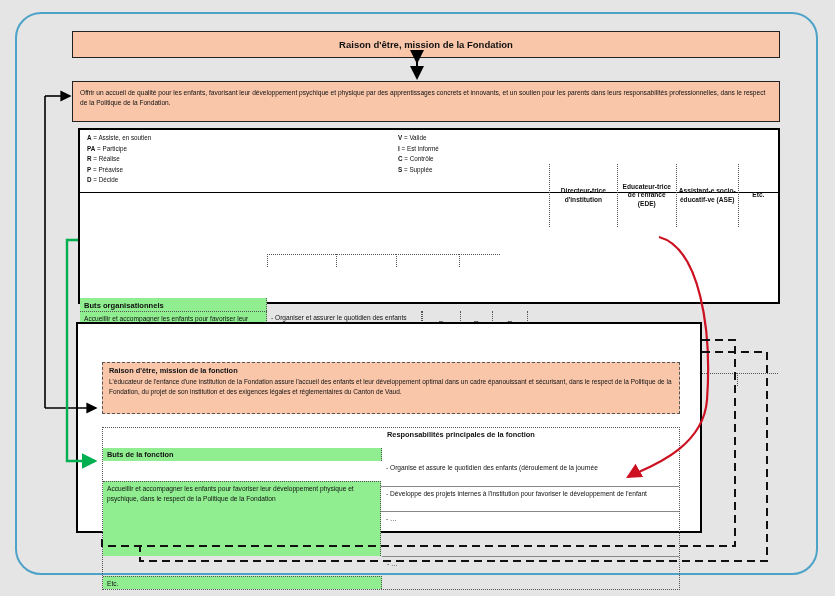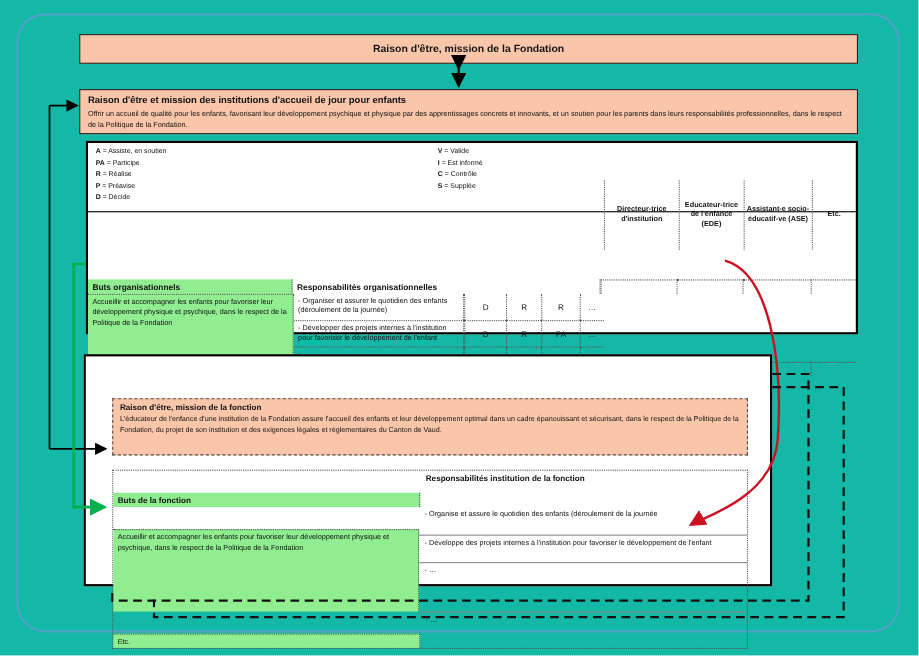--- a/index.html
+++ b/index.html
@@ -1,18 +1,18 @@
 <!DOCTYPE html>
 <html><head>
 <meta charset="utf-8">
 <title>Diagramme de fonctions</title>
 <style>
   html,body{margin:0;padding:0;background:#ffffff;}
   body{font-family:"Liberation Sans",sans-serif;}
-  #canvas{position:relative;width:835px;height:596px;overflow:hidden;background:#14b8a6;}
+  #canvas{position:relative;width:835px;height:596px;overflow:hidden;background:#e5e5e5;}
 
   .blue-frame{position:absolute;left:15px;top:12px;width:803px;height:563px;
     border:2px solid #4da3c7;border-radius:26px;box-sizing:border-box;}
 
   
   .salmon{background:#f9c6aa;border:1px solid #222;box-sizing:border-box;}
   .salmon-dashed{background:#f9c6aa;border:1px dashed #555;box-sizing:border-box;}
   .whitebox{background:#fff;border:2px solid #000;box-sizing:border-box;}
 
   #box-fondation{position:absolute;left:72px;top:31px;width:708px;height:27px;
@@ -43,21 +43,21 @@
 
   
   .tbl{position:absolute;left:0;right:0;top:124px;}
   .row{display:flex;align-items:stretch;}
   .c-goals{width:187px;background:#90ee90;border-right:1px dotted #555;border-top:1px dotted #555;
     box-sizing:border-box;padding:2px 4px;font-size:6.6px;line-height:9.4px;color:#111;}
   .c-resp{width:282px;border-right:1px dotted #555;border-top:1px dotted #555;box-sizing:border-box;
     padding:2px 4px;font-size:6.6px;line-height:9.4px;color:#111;}
   .c-mark{border-left:1px dotted #555;border-top:1px dotted #555;box-sizing:border-box;
     display:flex;align-items:center;justify-content:center;font-size:7.4px;color:#111;}
-  .hdrrow .c-goals,.hdrrow .c-resp{font-weight:bold;font-size:7.6px;border-top:none;padding-top:3px;}
+  .hdrrow .c-goals,.hdrrow .c-resp{font-weight:bold;font-size:7.6px;border-top:none;padding-top:3px;margin-top:44px;}
 
   
   #panel-fonction{position:absolute;left:76px;top:322px;width:626px;height:211px;}
   #panel-fonction .ftitle{font-size:8.4px;font-weight:bold;color:#111;padding:14px 0 0 30px;}
 
   #box-mission-fct{position:absolute;left:24px;top:38px;width:578px;height:52px;padding:3px 6px;}
   #box-mission-fct .h{font-size:7.4px;font-weight:bold;color:#111;}
   #box-mission-fct .p{font-size:6.5px;color:#111;line-height:9.8px;margin-top:2px;}
 
   #tbl-fonction{position:absolute;left:24px;top:103px;width:578px;}
@@ -76,21 +76,20 @@
 
 <div id="canvas">
 
   <div class="blue-frame"></div>
 
   <div id="box-fondation" class="salmon">
     <span class="t">Raison d'être, mission de la Fondation</span>
   </div>
 
   <div id="box-institutions" class="salmon">
-    <div class="h">Raison d'être et mission des institutions d'accueil de jour pour enfants</div>
     <div class="p">Offrir un accueil de qualité pour les enfants, favorisant leur développement psychique et physique par des apprentissages concrets et innovants, et un soutien pour les parents dans leurs responsabilités professionnelles, dans le respect de la Politique de la Fondation.</div>
   </div>
 
   <div id="panel-diagram" class="whitebox">
 
     <div class="legend-wrap">
       <div class="legend-col a">
         <div><b>A</b> <span>= Assiste, en soutien</span></div>
         <div><b>PA</b> <span>= Participe</span></div>
         <div><b>R</b> <span>= Réalise</span></div>
@@ -109,21 +108,20 @@
       <div class="rolecell rh rc-dir">Directeur-trice d'institution</div>
       <div class="rolecell rh rc-ede">Educateur-trice de l'enfance (EDE)</div>
       <div class="rolecell rh rc-ase">Assistant-e socio-éducatif-ve (ASE)</div>
       <div class="rolecell rh rc-etc">Etc.</div>
     </div>
 
     <div class="tbl">
 
       <div class="row hdrrow">
         <div class="c-goals" style="height:13px">Buts organisationnels</div>
-        <div class="c-resp" style="height:13px">Responsabilités organisationnelles</div>
         <div class="c-mark rc-dir" style="height:13px"></div>
         <div class="c-mark rc-ede" style="height:13px"></div>
         <div class="c-mark rc-ase" style="height:13px"></div>
         <div class="c-mark rc-etc" style="height:13px"></div>
       </div>
 
       <div class="row">
         <div class="c-goals" style="height:62px">Accueillir et accompagner les enfants pour favoriser leur développement physique et psychique, dans le respect de la Politique de la Fondation</div>
         <div style="width:282px">
           <div class="row">
@@ -165,21 +163,21 @@
   <div id="panel-fonction" class="whitebox">
 
     <div id="box-mission-fct" class="salmon-dashed">
       <div class="h">Raison d'être, mission de la fonction</div>
       <div class="p">L'éducateur de l'enfance d'une institution de la Fondation assure l'accueil des enfants et leur développement optimal dans un cadre épanouissant et sécurisant, dans le respect de la Politique de la Fondation, du projet de son institution et des exigences légales et réglementaires du Canton de Vaud.</div>
     </div>
 
     <div id="tbl-fonction">
       <div class="f-row f-hdr">
         <div class="f-goals" style="height:13px">Buts de la fonction</div>
-        <div class="f-resp" style="height:13px">Responsabilités institution de la fonction</div>
+        <div class="f-resp" style="height:13px">Responsabilités principales de la fonction</div>
       </div>
       <div class="f-row">
         <div class="f-goals" style="height:75px">Accueillir et accompagner les enfants pour favoriser leur développement physique et psychique, dans le respect de la Politique de la Fondation</div>
         <div style="width:298px">
           <div class="f-resp" style="height:25px;border-top:none">- Organise et assure le quotidien des enfants (déroulement de la journée</div>
           <div class="f-resp" style="height:25px">- Développe des projets internes à l'institution pour favoriser le développement de l'enfant</div>
           <div class="f-resp" style="height:25px">- …</div>
         </div>
       </div>
       <div class="f-row">

